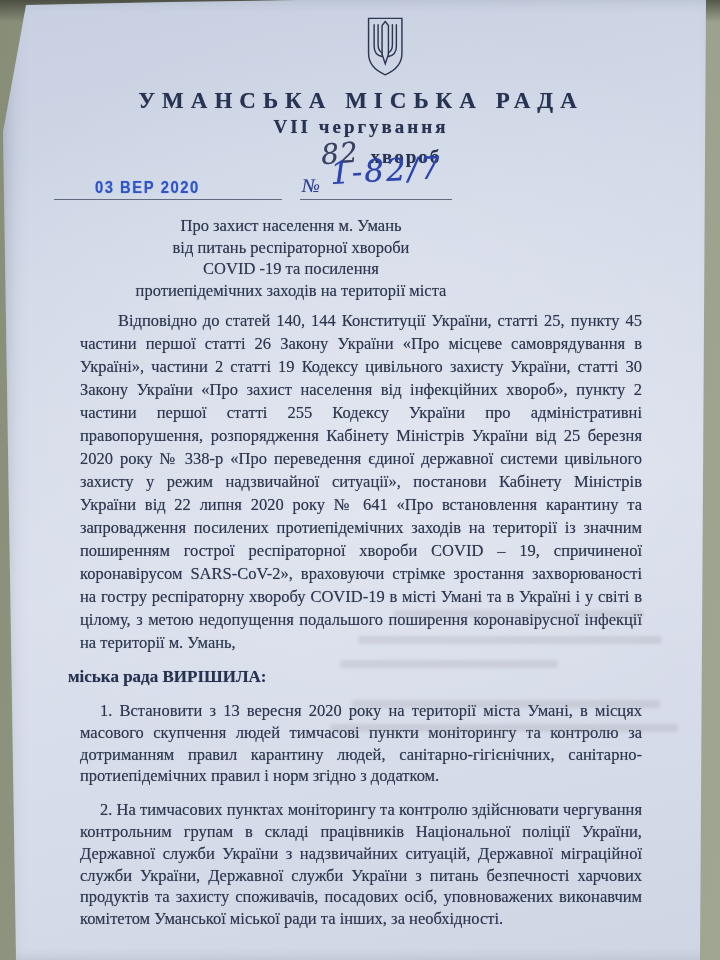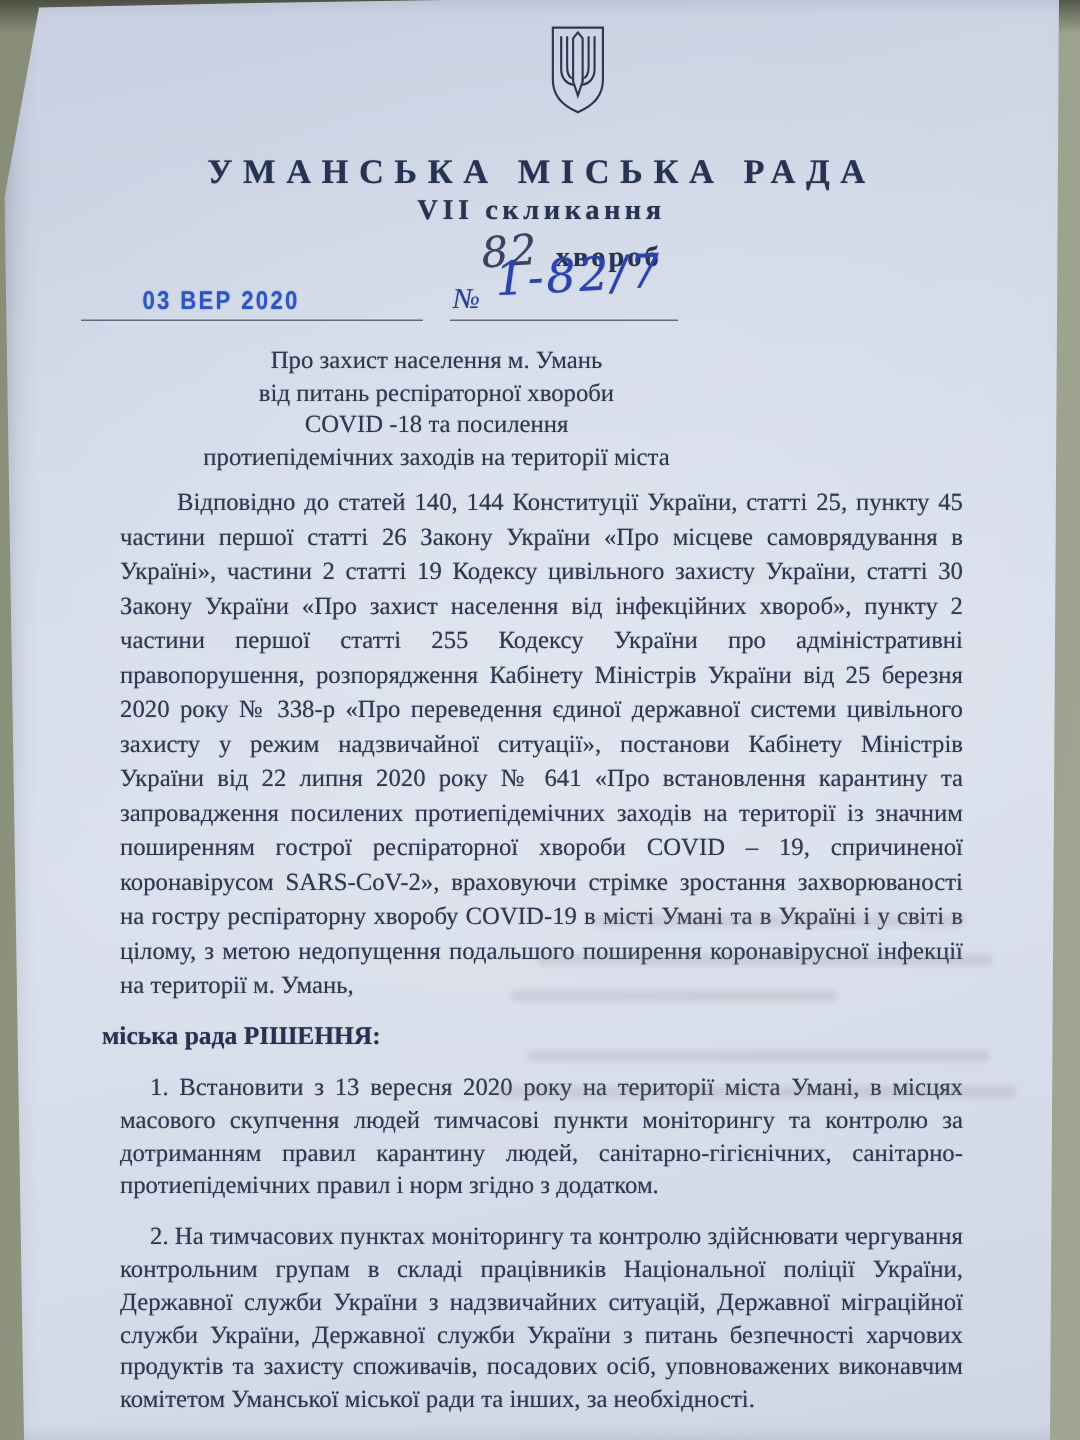--- a/index.html
+++ b/index.html
@@ -30,21 +30,21 @@
     position:absolute;left:68px;top:0;width:586px;z-index:3;
     color:#2e3850;
     font-size:16.5px;line-height:22.5px;
     text-shadow:0 0 .7px rgba(46,56,80,.55);
     padding-top:16px;
   }
   .center{text-align:center;}
   .emblem-wrap{height:64px;text-align:center;transform:translateX(24px);}
   .emblem-wrap svg{height:62px;}
   .org-name{
-    margin-top:20px;font-size:23px;line-height:29px;font-weight:bold;
+    margin-top:6px;font-size:23px;line-height:29px;font-weight:bold;
     letter-spacing:7px;color:#273353;white-space:nowrap;
   }
   .convocation{font-size:19px;line-height:24px;font-weight:bold;letter-spacing:3px;color:#273353;}
   .session-line{line-height:30px;transform:translateX(20px);color:#273353;}
   .session-hand{
     font-family:"DejaVu Serif",serif;font-style:italic;font-size:28px;
     color:#3a4263;letter-spacing:1px;display:inline-block;transform:rotate(-4deg);
     margin-right:8px;text-shadow:0 0 .6px rgba(58,66,99,.6);
   }
   .session-word{font-size:19px;font-weight:bold;letter-spacing:2px;}
@@ -115,46 +115,46 @@
         <path d="M24 48 L28 60 L32 48"></path>
         <path d="M14 11 V38 C14 46 19 50 24 51"></path>
         <path d="M19 11 V36 C19 42 21 45 24 46"></path>
         <path d="M42 11 V38 C42 46 37 50 32 51"></path>
         <path d="M37 11 V36 C37 42 35 45 32 46"></path>
       </svg>
     </div>
 
     <div class="org-name center">УМАНСЬКА МІСЬКА РАДА</div>
 
-    <div class="convocation center">VII скликання</div>
+    <div class="convocation center">VII чергування</div>
 
     <div class="session-line center">
       <span class="session-hand">82</span>
       <span class="session-word">хвороб</span>
     </div>
 
 
     <div class="stamp-row">
       <div class="stamp-underline"></div>
       <div class="date-stamp">03 ВЕР 2020</div>
       <div class="num-underline"></div>
       <div class="num-sign">№</div>
       <div class="num-hand">1-82/7</div>
     </div>
 
     <div class="title-block">
       <div>Про захист населення м. Умань</div>
       <div>від питань респіраторної хвороби</div>
-      <div>COVID -18 та посилення</div>
+      <div>COVID -19 та посилення</div>
       <div>протиепідемічних заходів на території міста</div>
     </div>
 
     <p class="para preamble">Відповідно до статей 140, 144 Конституції України, статті 25, пункту 45 частини першої статті 26 Закону України «Про місцеве самоврядування в Україні», частини 2 статті 19 Кодексу цивільного захисту України, статті 30 Закону України «Про захист населення від інфекційних хвороб», пункту 2 частини першої статті 255 Кодексу України про адміністративні правопорушення, розпорядження Кабінету Міністрів України від 25 березня 2020 року № 338-р «Про переведення єдиної державної системи цивільного захисту у режим надзвичайної ситуації», постанови Кабінету Міністрів України від 22 липня 2020 року № 641 «Про встановлення карантину та запровадження посилених протиепідемічних заходів на території із значним поширенням гострої респіраторної хвороби COVID – 19, спричиненої коронавірусом SARS-CoV-2», враховуючи стрімке зростання захворюваності на гостру респіраторну хворобу COVID-19 в місті Умані та в Україні і у світі в цілому, з метою недопущення подальшого поширення коронавірусної інфекції на території м. Умань,</p>
 
-    <div class="resolution-heading">міська рада РІШЕННЯ:</div>
+    <div class="resolution-heading">міська рада ВИРІШИЛА:</div>
 
     <p class="para item">1. Встановити з 13 вересня 2020 року на території міста Умані, в місцях масового скупчення людей тимчасові пункти моніторингу та контролю за дотриманням правил карантину людей, санітарно-гігієнічних, санітарно-протиепідемічних правил і норм згідно з додатком.</p>
     <p class="para item">2. На тимчасових пунктах моніторингу та контролю здійснювати чергування контрольним групам в складі працівників Національної поліції України, Державної служби України з надзвичайних ситуацій, Державної міграційної служби України, Державної служби України з питань безпечності харчових продуктів та захисту споживачів, посадових осіб, уповноважених виконавчим комітетом Уманської міської ради та інших, за необхідності.</p>
 
   </div>
 
   <div class="bleed">
     <div class="b1"></div>
       <div class="b2"></div>
       <div class="b3"></div>

